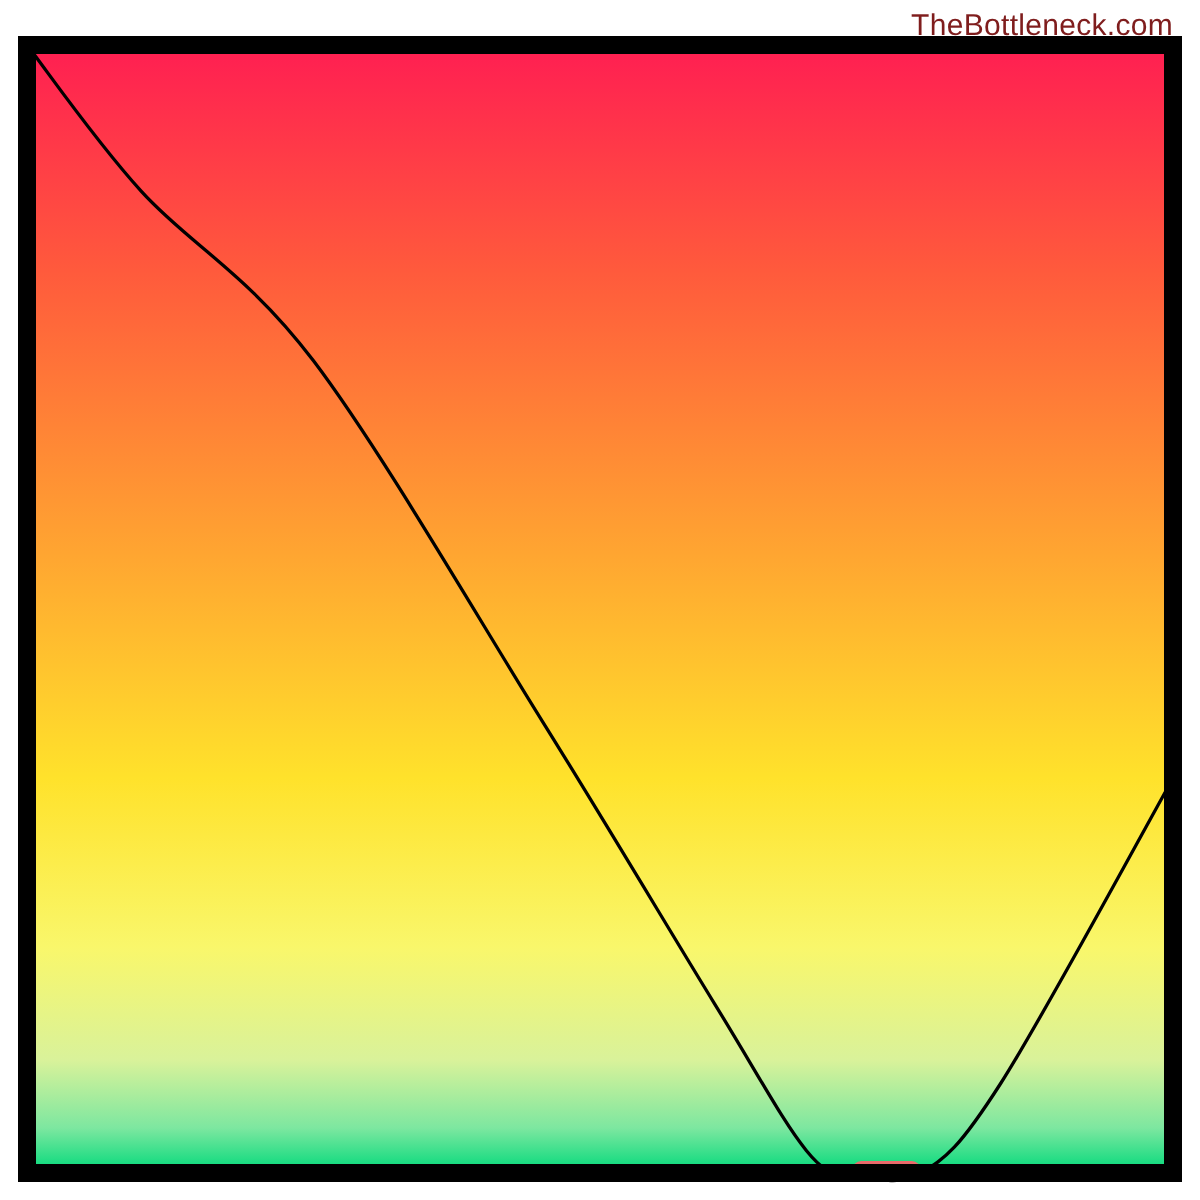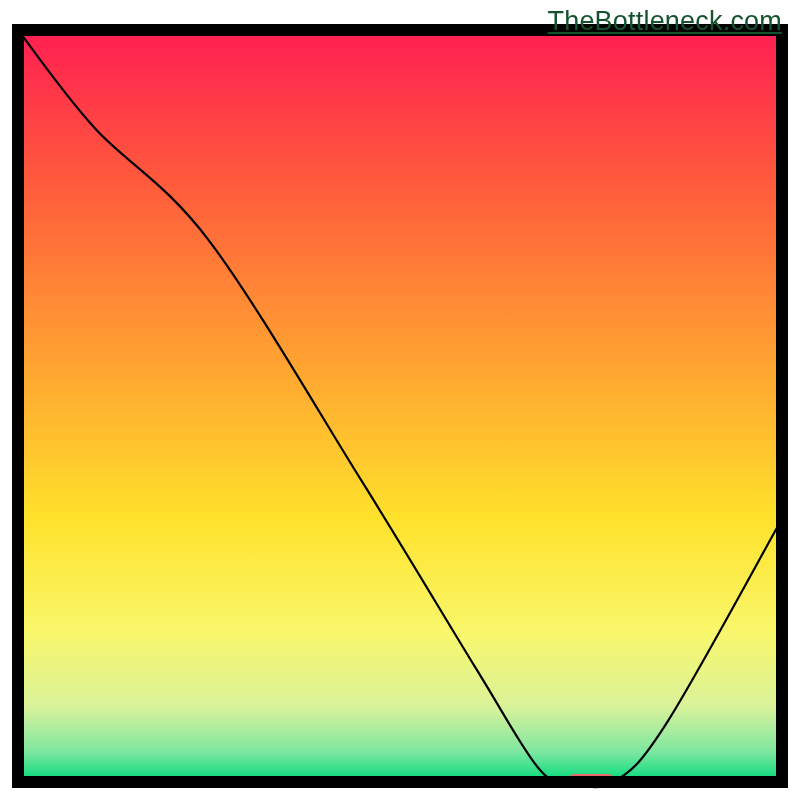--- a/index.html
+++ b/index.html
@@ -12,26 +12,25 @@
   }
   .chart-container {
     position: relative;
     width: 800px;
     height: 800px;
   }
   .watermark {
     position: absolute;
     top: 6px;
     right: 18px;
-    color: #14532d;
-    font-size: 27px;
+    color: #7f1d1d;
+    font-size: 20px;
     font-weight: 500;
     z-index: 10;
     letter-spacing: 0.2px;
-    text-decoration: underline;
   }
   svg {
     display: block;
   }
 </style>
 </head>
 <body>
 
 <div class="chart-container">
   <div class="watermark">TheBottleneck.com</div>

